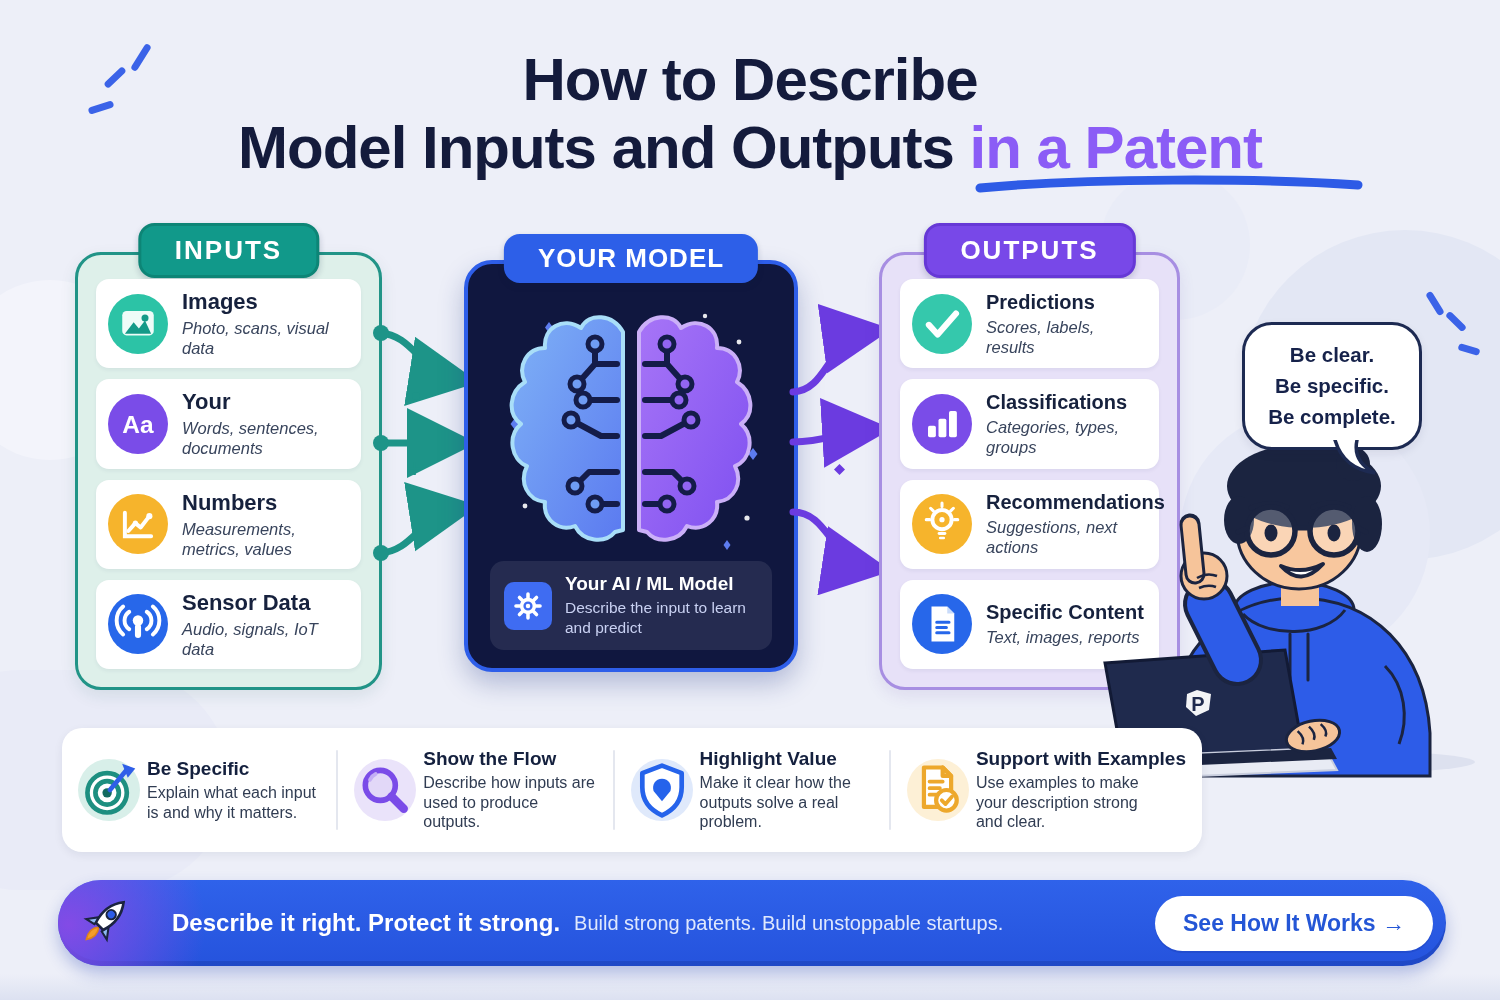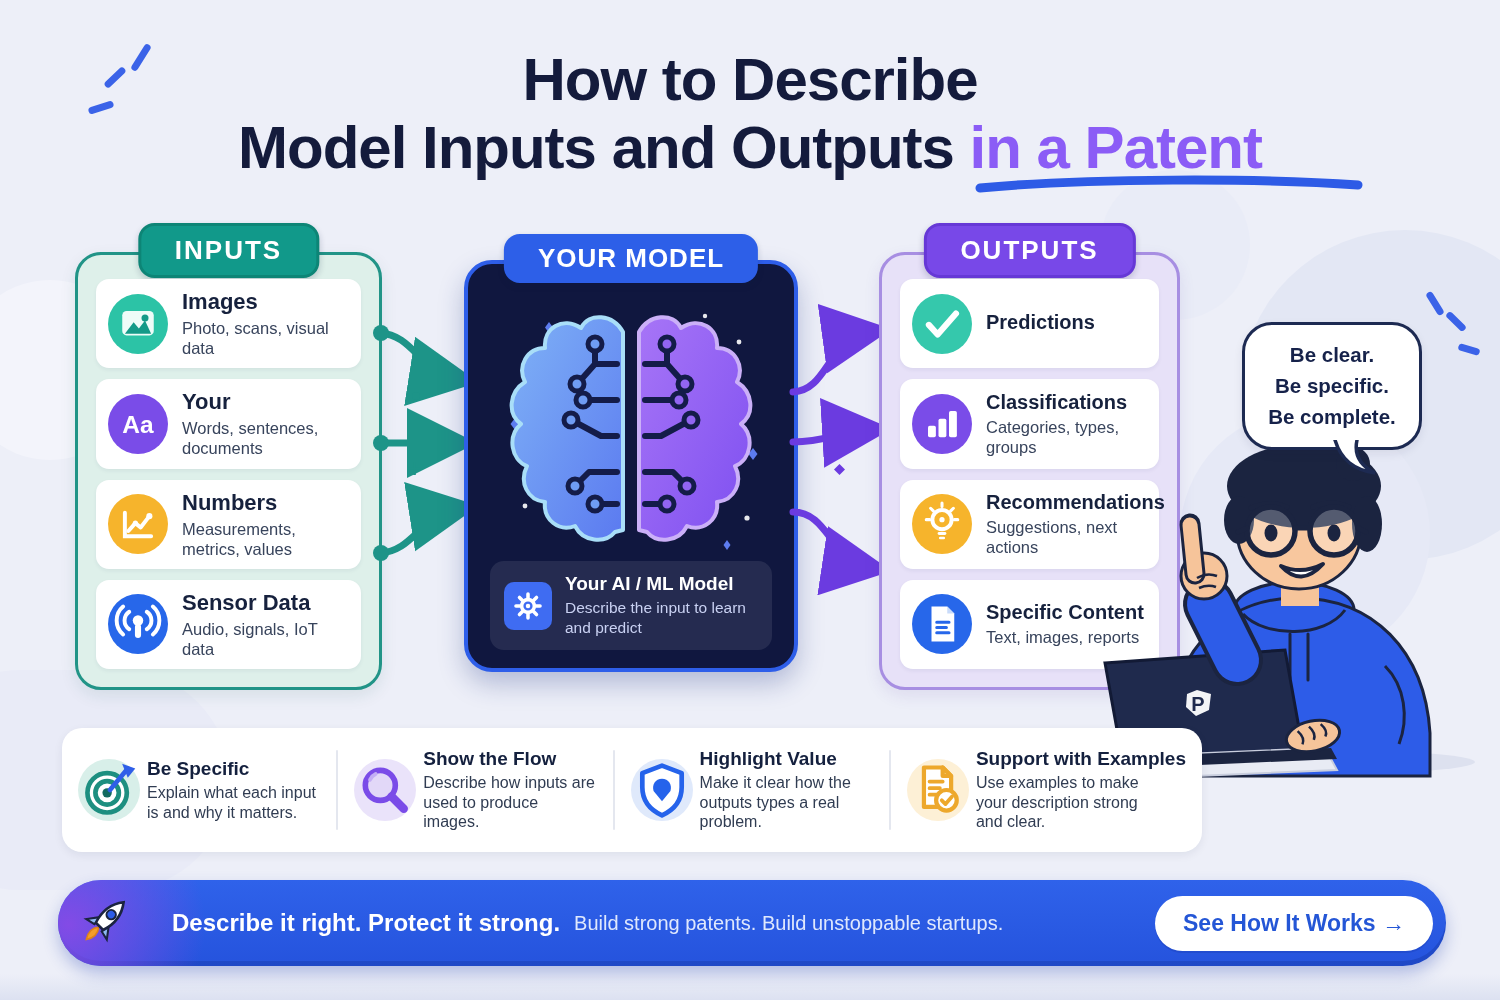--- a/index.html
+++ b/index.html
@@ -26,21 +26,21 @@
                  box-shadow:0 6px 16px rgba(80,50,160,.10);padding-left:8px;}
   .panel-outputs .panel-pill{background:#7848e8;border:3px solid #6638d6;}
   .items{position:absolute;left:18px;right:18px;top:24px;bottom:18px;display:flex;flex-direction:column;gap:11px;}
   .item{flex:1;background:#fff;border-radius:13px;display:flex;align-items:center;gap:14px;padding:8px 12px;
         box-shadow:0 2px 4px rgba(25,40,80,.06);min-height:0;}
   .item-icon{width:60px;height:60px;border-radius:50%;flex:none;display:grid;place-items:center;}
   .item-text{min-width:0;}
   .item-title{font-weight:bold;color:#16213d;margin-bottom:3px;}
   .panel-inputs .item-title{font-size:22px;}
   .panel-outputs .item-title{font-size:20px;}
-  .item-desc{font-size:16.5px;color:#38445c;line-height:1.22;}
+  .item-desc{font-size:16.5px;color:#38445c;line-height:1.22;font-style:italic;}
   
   .panel-model{left:464px;top:260px;width:326px;height:404px;background:#10173f;border:4px solid #2e5ee9;
                border-radius:28px;box-shadow:0 12px 26px rgba(30,50,130,.28);}
   .panel-model .panel-pill{background:#2d5fe8;letter-spacing:1px;top:-30px;}
   .brain{position:absolute;left:50%;top:40px;transform:translateX(-50%);}
   .model-card{position:absolute;left:22px;right:22px;bottom:18px;background:rgba(255,255,255,.09);
               border-radius:14px;padding:12px 14px;display:flex;align-items:center;gap:13px;}
   .gear-sq{width:48px;height:48px;border-radius:10px;background:#3f6cf2;flex:none;display:grid;place-items:center;}
   .model-card-title{font-size:19px;font-weight:bold;color:#fff;margin-bottom:3px;}
   .model-card-desc{font-size:15.5px;color:#c9d1f2;line-height:1.28;}
@@ -292,20 +292,21 @@
     <div class="panel-pill">OUTPUTS</div>
     <div class="items">
       <div class="item">
         <div class="item-icon" style="background:#35c8ac;">
           <svg width="56" height="56" viewBox="0 0 64 64">
             <path d="M17,33 L27,44 L48,20" stroke="#fff" stroke-width="7" fill="none" stroke-linecap="round" stroke-linejoin="round"></path>
           </svg>
         </div>
         <div class="item-text">
           <div class="item-title">Predictions</div>
+          <div class="item-desc">Scores, labels, results</div>
         </div>
       </div>
       <div class="item">
         <div class="item-icon" style="background:#7a4ce8;">
           <svg width="56" height="56" viewBox="0 0 64 64">
             <rect x="16" y="34" width="9" height="13" rx="2" fill="#fff"></rect>
             <rect x="28" y="26" width="9" height="21" rx="2" fill="#fff"></rect>
             <rect x="40" y="17" width="9" height="30" rx="2" fill="#fff"></rect>
           </svg>
         </div>
@@ -424,34 +425,34 @@
     <div class="tip">
       <div class="tip-icon" style="background:#eae3fa;">
         <svg width="60" height="60" viewBox="0 0 64 64">
           <circle cx="27" cy="27" r="16" fill="rgba(124,76,232,0.07)" stroke="#7a4ce8" stroke-width="6"></circle>
           <path d="M16,21 A12,12 0 0 1 22,15" stroke="#c3aef5" stroke-width="4" fill="none" stroke-linecap="round"></path>
           <path d="M39,39 L52,52" stroke="#7a4ce8" stroke-width="9" stroke-linecap="round"></path>
         </svg>
       </div>
       <div>
         <div class="tip-title">Show the Flow</div>
-        <div class="tip-desc">Describe how inputs are used to produce images.</div>
+        <div class="tip-desc">Describe how inputs are used to produce outputs.</div>
       </div>
     </div>
     <div class="tip-divider"></div>
     <div class="tip">
       <div class="tip-icon" style="background:#dfe9fb;">
         <svg width="60" height="60" viewBox="0 0 64 64">
           <path d="M32,6 L53,14 V29 C53,44 45,53 32,59 C19,53 11,44 11,29 V14 Z" fill="#fff" stroke="#2563eb" stroke-width="5" stroke-linejoin="round"></path>
           <path d="M32,20 C39,20 43,26 41,33 L32,44 L23,33 C21,26 25,20 32,20 Z" fill="#2563eb"></path>
         </svg>
       </div>
       <div>
         <div class="tip-title">Highlight Value</div>
-        <div class="tip-desc">Make it clear how the outputs types a real problem.</div>
+        <div class="tip-desc">Make it clear how the outputs solve a real problem.</div>
       </div>
     </div>
     <div class="tip-divider"></div>
     <div class="tip">
       <div class="tip-icon" style="background:#fdf0d6;">
         <svg width="60" height="60" viewBox="0 0 64 64">
           <path d="M17,8 h20 l9,9 v33 h-29 z" fill="#fff" stroke="#eda82c" stroke-width="4.5" stroke-linejoin="round"></path>
           <path d="M37,8 v9 h9 z" fill="#fbe3ae" stroke="#eda82c" stroke-width="4.5" stroke-linejoin="round"></path>
           <path d="M23,23 h14 M23,30 h11 M23,37 h8" stroke="#eda82c" stroke-width="4" stroke-linecap="round"></path>
           <circle cx="41" cy="43" r="11" fill="#fff" stroke="#eda82c" stroke-width="4.5"></circle>

